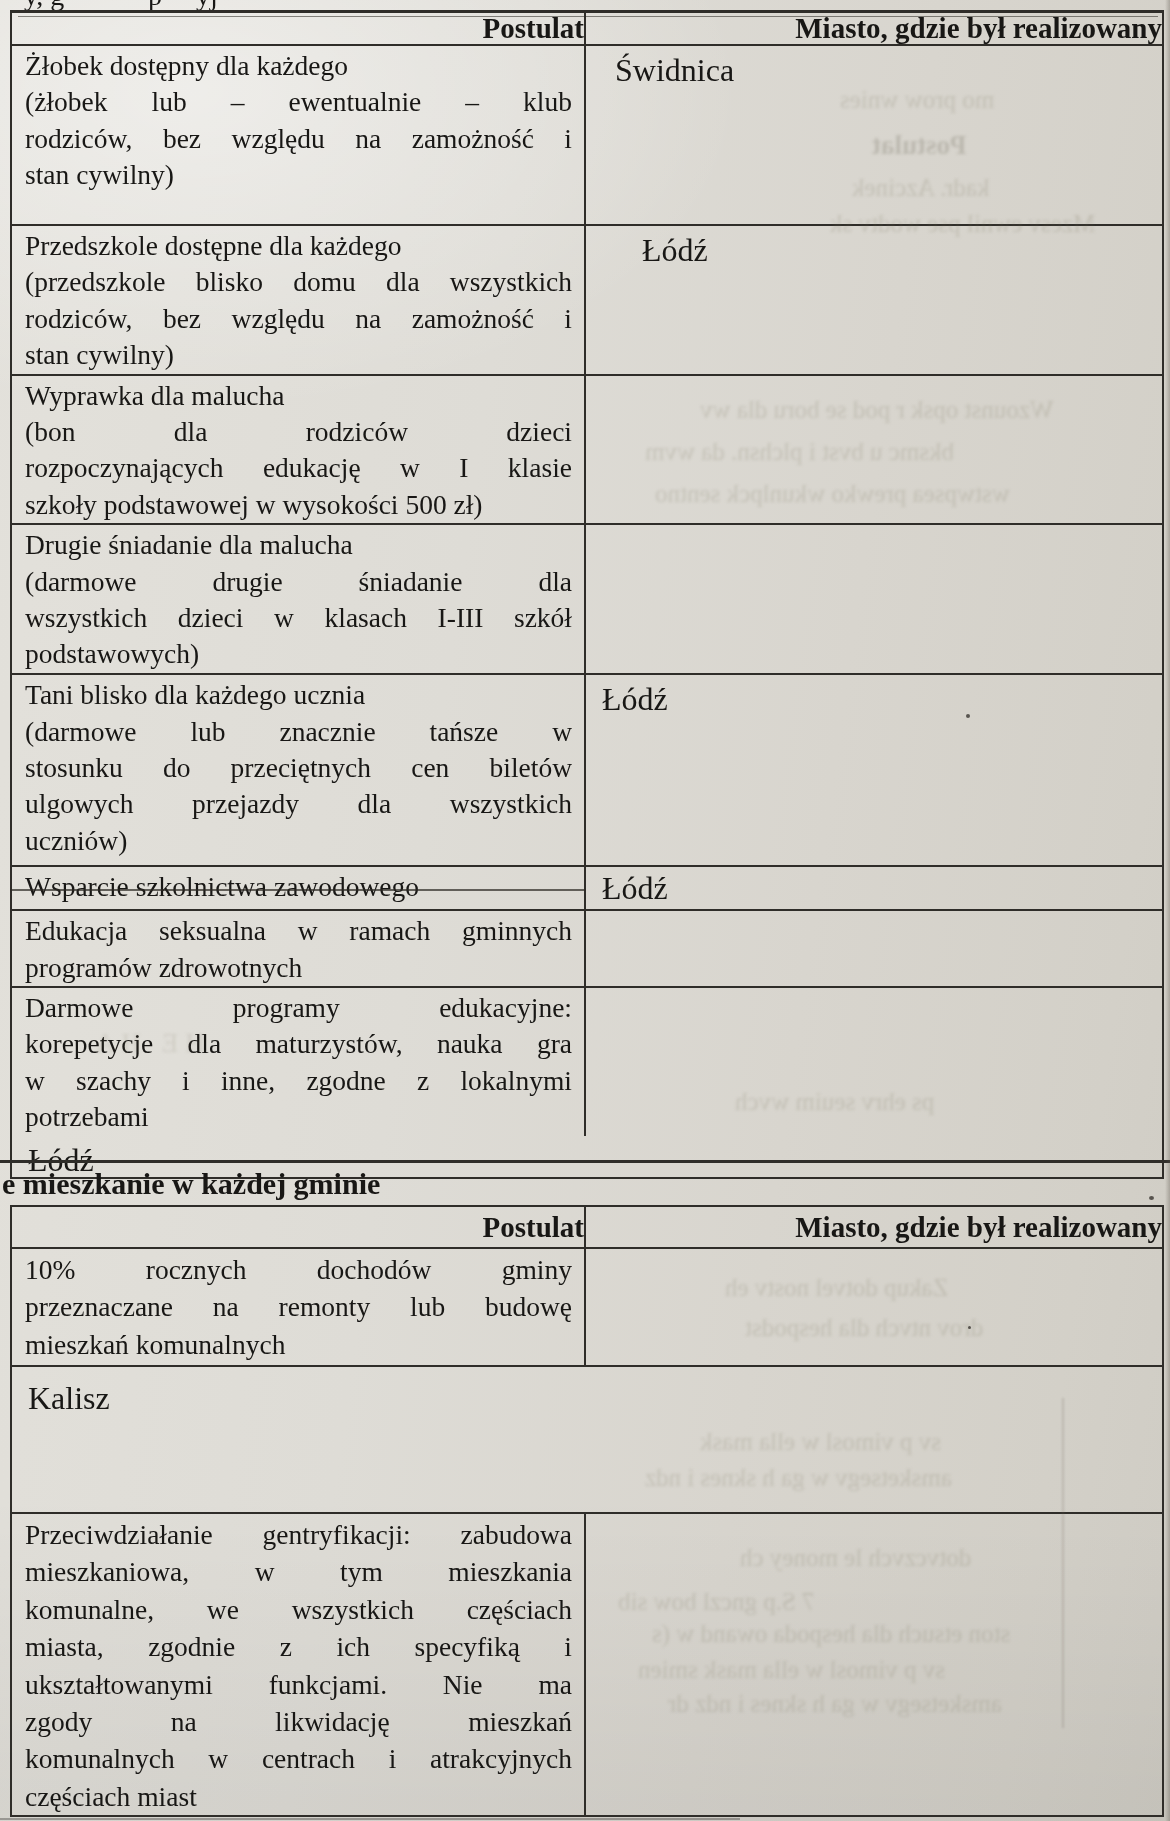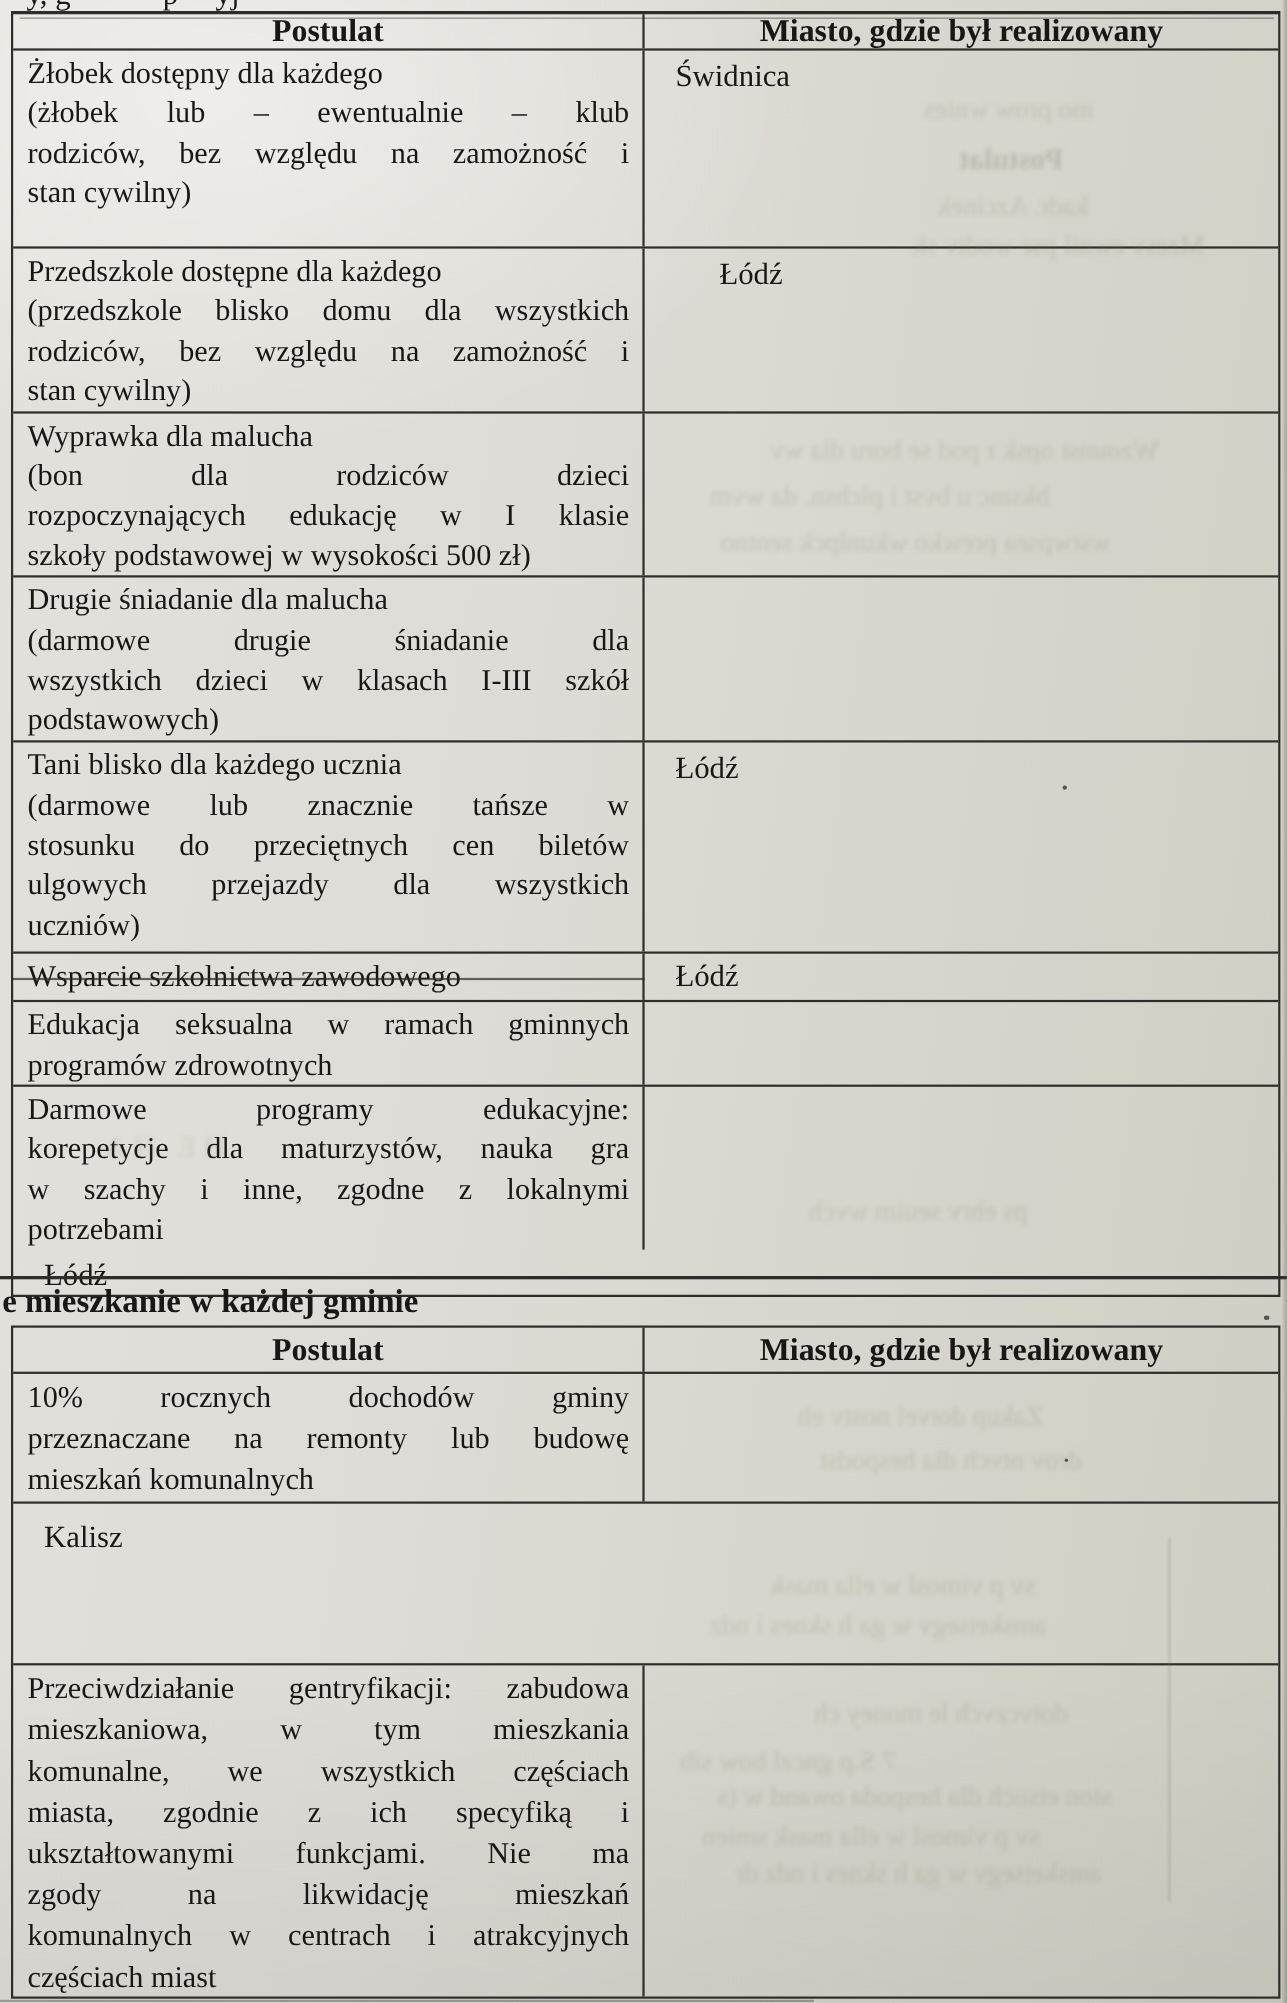--- a/index.html
+++ b/index.html
@@ -17,35 +17,35 @@
   .edge-right{position:absolute;top:0;right:0;width:5px;height:100%;
     background:linear-gradient(to right, rgba(90,84,74,0), rgba(90,84,74,.35));}
   
   .tbl{position:absolute;left:10px;width:1154px;box-sizing:border-box;
        border:2px solid #2f2d29;}
   .t1{top:10px;border-top-width:3px;}
   .t2{top:1205px;}
   .thead{display:flex;box-sizing:border-box;}
   .t1 .thead{height:31px;}
   .t2 .thead{height:40px;}
-  .th{box-sizing:border-box;font-weight:bold;font-size:29px;text-align:center;}
+  .th{box-sizing:border-box;font-weight:bold;font-size:29px;text-align:right;}
   .t1 .th{line-height:30px;}
   .t2 .th{line-height:40px;}
   .th.l{width:574px;border-right:2px solid #2f2d29;}
   .th.r{flex:1;}
   .row{display:flex;box-sizing:border-box;border-top:2px solid #2f2d29;}
   .cell{box-sizing:border-box;overflow:hidden;}
   .cell.l{width:574px;border-right:2px solid #2f2d29;padding:2px 12px 0 13px;}
   .cell.r{flex:1;padding:7px 10px 0 16px;}
   .ln{font-size:27.5px;line-height:36.4px;white-space:normal;}
   .t2 .ln{line-height:37.4px;}
   .ln.j{text-align:justify;text-align-last:justify;}
-  .city{font-size:28px;line-height:34px;display:block;margin-left:12px;}
-  
-  .t1 .r1{min-height:180px;} .t1 .r2{min-height:146px;gap:40px;} .t1 .r3{min-height:143px;}
+  .city{font-size:32px;line-height:34px;display:block;}
+  
+  .t1 .r1{min-height:180px;gap:13px;} .t1 .r2{min-height:146px;gap:40px;} .t1 .r3{min-height:143px;}
   .t1 .r4{min-height:150px;} .t1 .r5{min-height:192px;} .t1 .r6{min-height:44px;}
   .t1 .r7{min-height:71px;}  .t1 .r8{min-height:150px;flex-direction:column;}
   .t2 .r1{min-height:118px;justify-content:space-between;} .t2 .r2{min-height:147px;} .t2 .r3{min-height:300px;}
   
   .strip-line{position:absolute;left:0;top:1160px;width:1170px;height:3px;background:#2f2d29;}
   .section-head{position:absolute;left:2px;top:1163px;height:42px;line-height:42px;
     font-weight:bold;font-size:30px;white-space:nowrap;}
   
   .top-frag{position:absolute;left:0;top:0;width:400px;height:11px;overflow:hidden;}
   .top-frag span{position:absolute;top:-20px;font-size:28px;}

